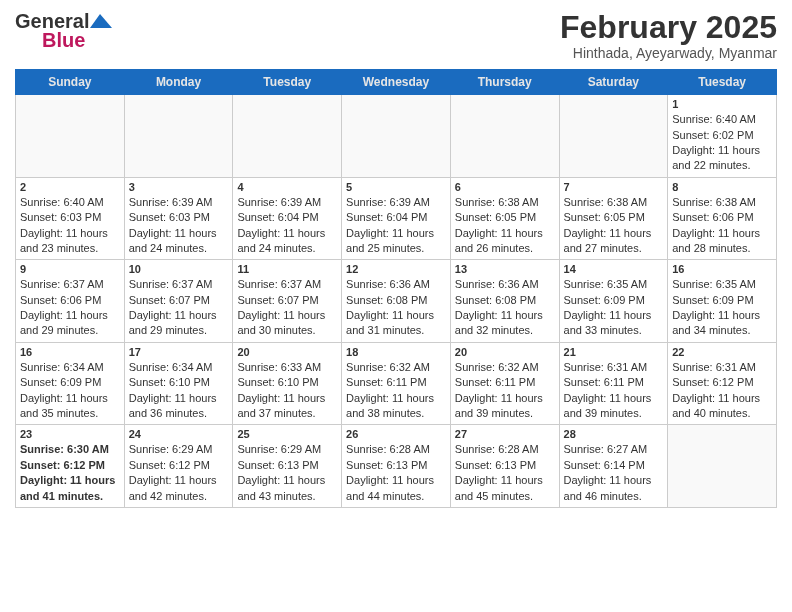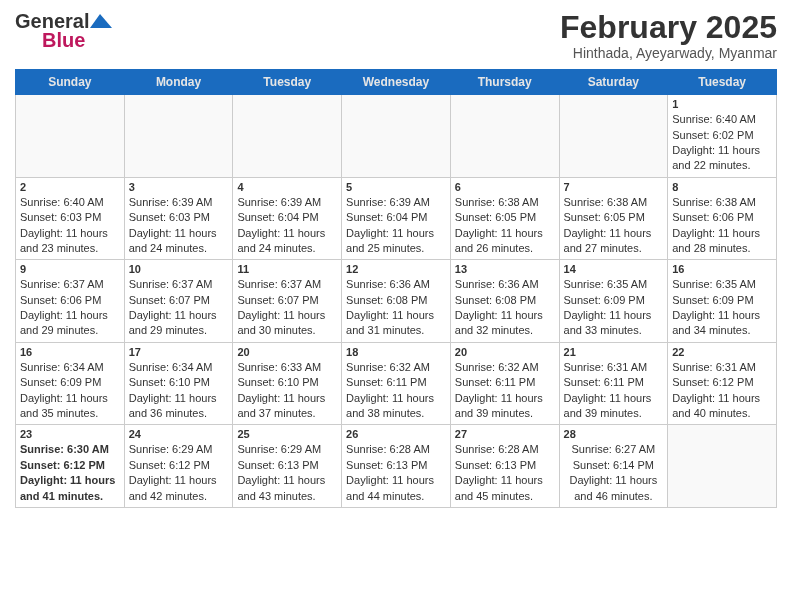--- a/index.html
+++ b/index.html
@@ -302,21 +302,21 @@
         </td>
         <td>
           <div class="day-number">27</div>
           <div class="day-info" style="white-space: pre-line;">Sunrise: 6:28 AM
 Sunset: 6:13 PM
 Daylight: 11 hours
 and 45 minutes.</div>
         </td>
         <td>
           <div class="day-number">28</div>
-          <div class="day-info" style="white-space: pre-line; text-align: center;">Sunrise: 6:27 AM
+          <div class="day-info" style="white-space: pre-line;">Sunrise: 6:27 AM
 Sunset: 6:14 PM
 Daylight: 11 hours
 and 46 minutes.</div>
         </td>
         <td class="empty-cell"></td>
       </tr>
     </tbody>
 </table>
 
 </body></html>

